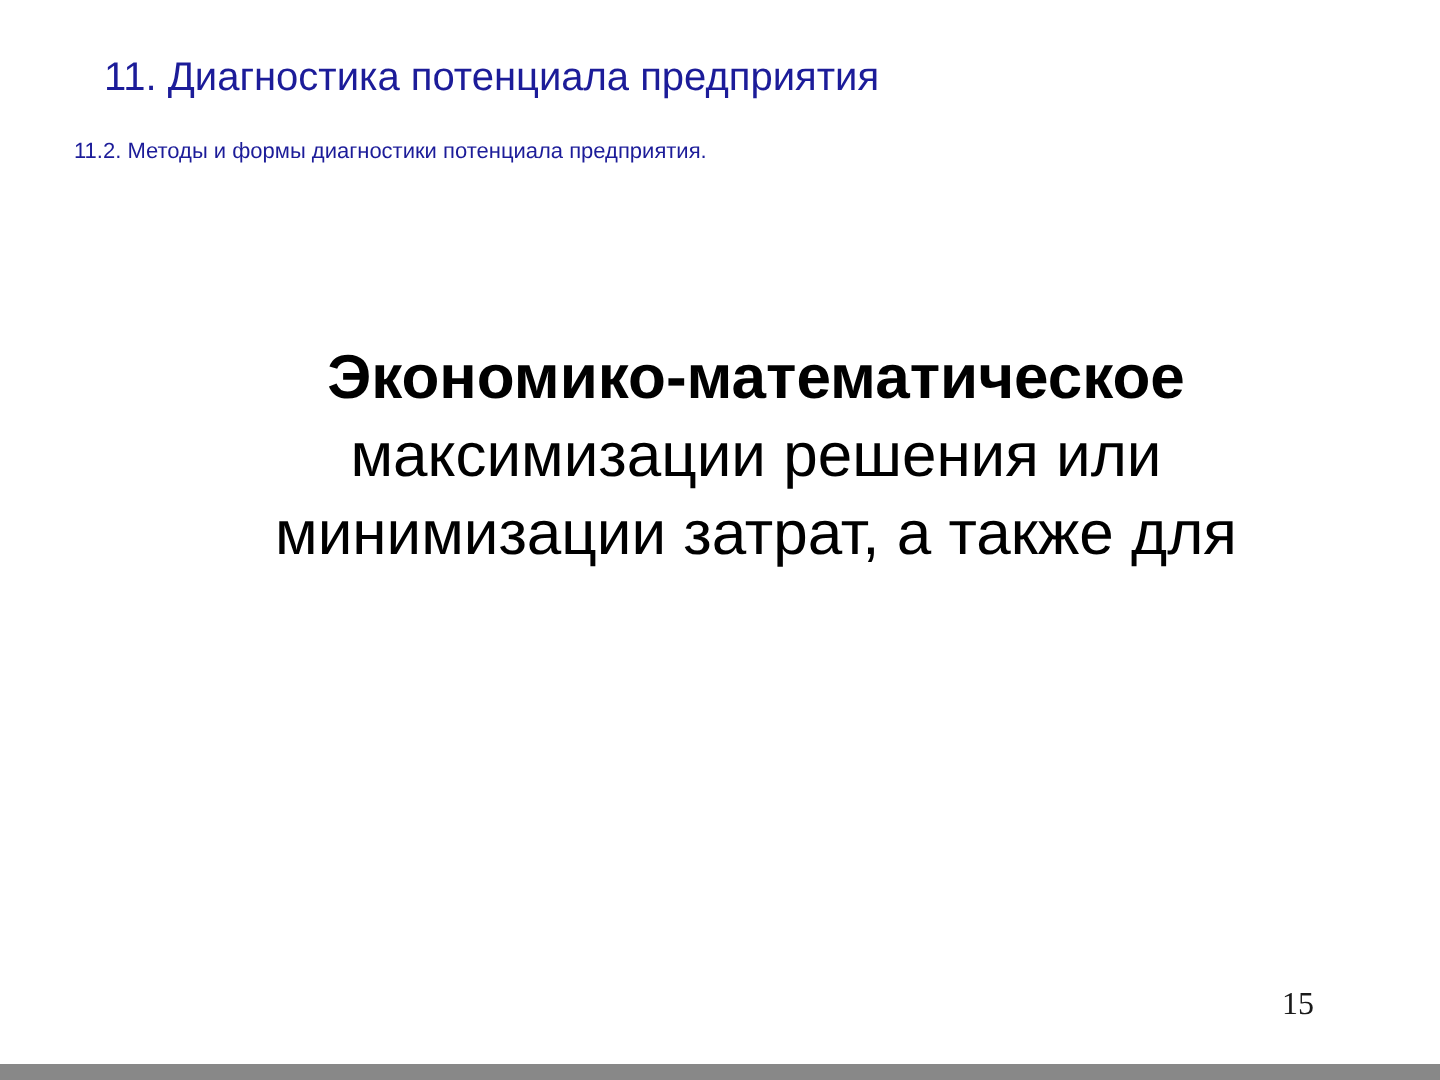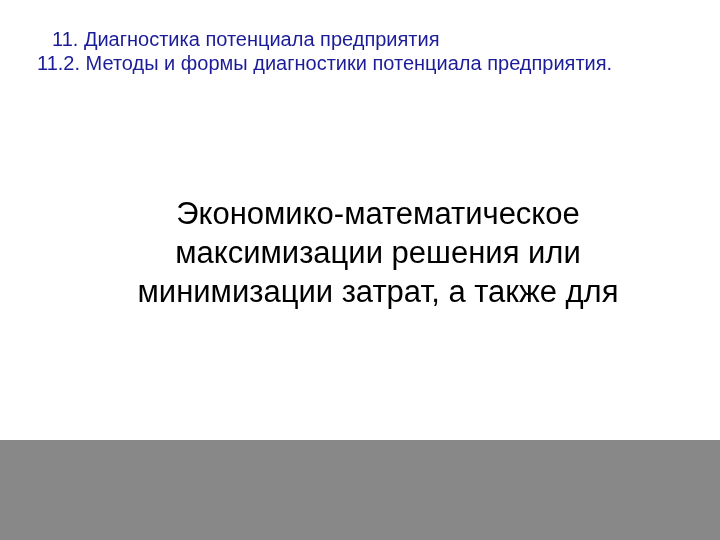--- a/index.html
+++ b/index.html
@@ -5,40 +5,40 @@
   * { margin: 0; padding: 0; box-sizing: border-box; }
 
   html, body {
     background: #888;
     font-family: "Liberation Sans", "DejaVu Sans", sans-serif;
   }
 
   .slide {
     position: relative;
     width: 720px;
-    height: 440px;
+    height: 532px;
     background: var(--bg-color, #ffffff);
     overflow: hidden;
   }
 
   .lesson-title {
     position: absolute;
     left: 52px;
     top: 27px;
     font-size: 20px;
     line-height: 24px;
     color: var(--title-color, #1c1c99);
     white-space: nowrap;
   }
 
   .lesson-subtitle {
     position: absolute;
     left: 37px;
-    top: 53px;
-    font-size: 20px;
+    top: 66px;
+    font-size: 11px;
     line-height: 21px;
     color: var(--title-color, #1c1c99);
     white-space: nowrap;
     text-align: right;
   }
 
   .content-block {
     position: absolute;
     left: 100px;
     top: 169px;
@@ -47,22 +47,21 @@
     color: var(--text-color, #000000);
     font-size: 31px;
     line-height: 39px;
   }
 
   .content-line {
     white-space: nowrap;
   }
 
   .heading-line {
-    font-weight: normal;
-    margin-top: 25px;
+    font-weight: bold;
   }
 
   .page-number {
     position: absolute;
     left: 641px;
     top: 494px;
     font-family: "Liberation Serif", "DejaVu Serif", serif;
     font-size: 16px;
     line-height: 18px;
     color: var(--pagenum-color, #1a1a1a);

